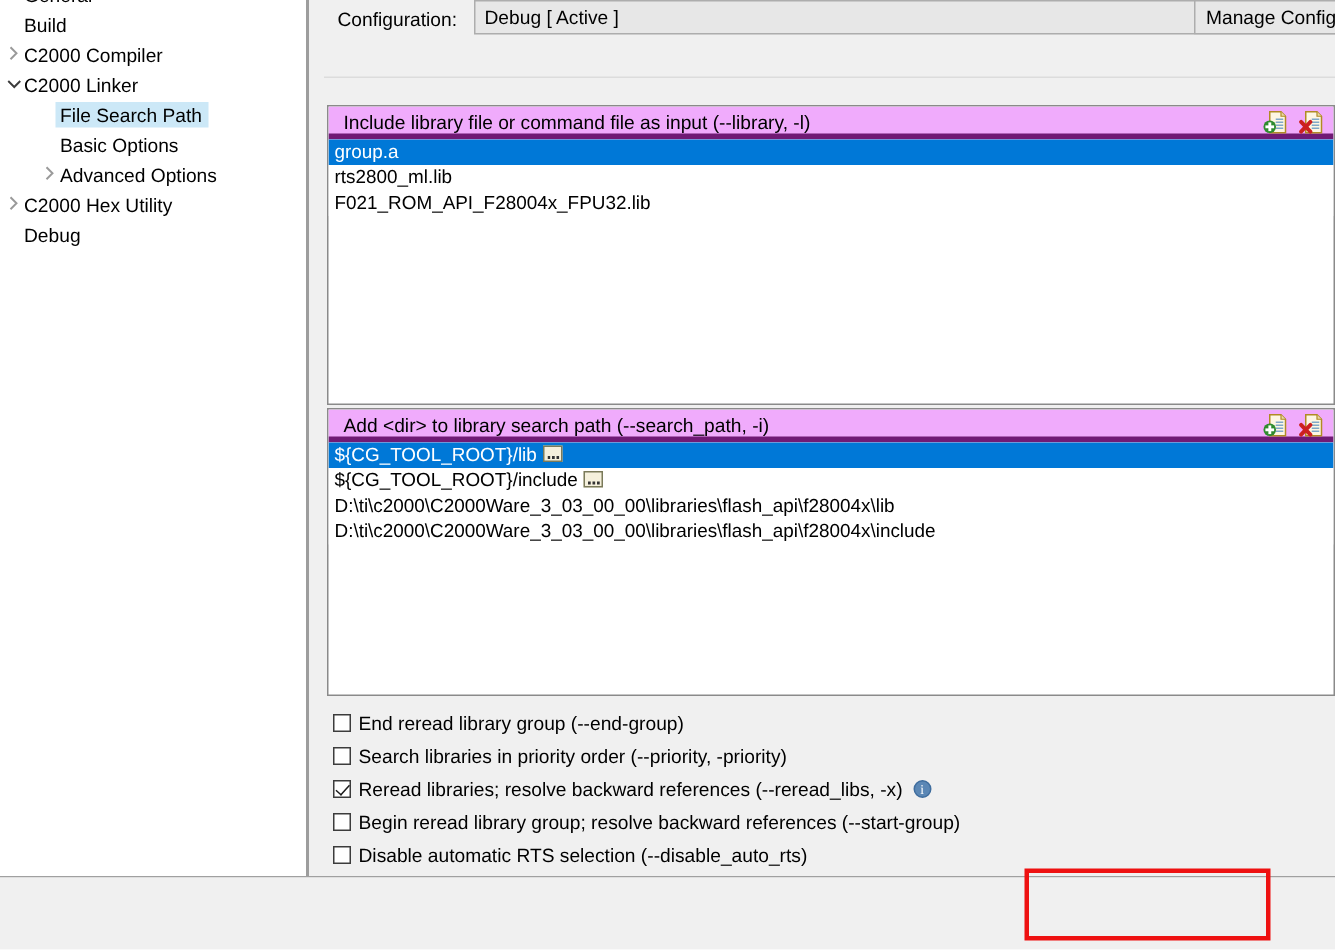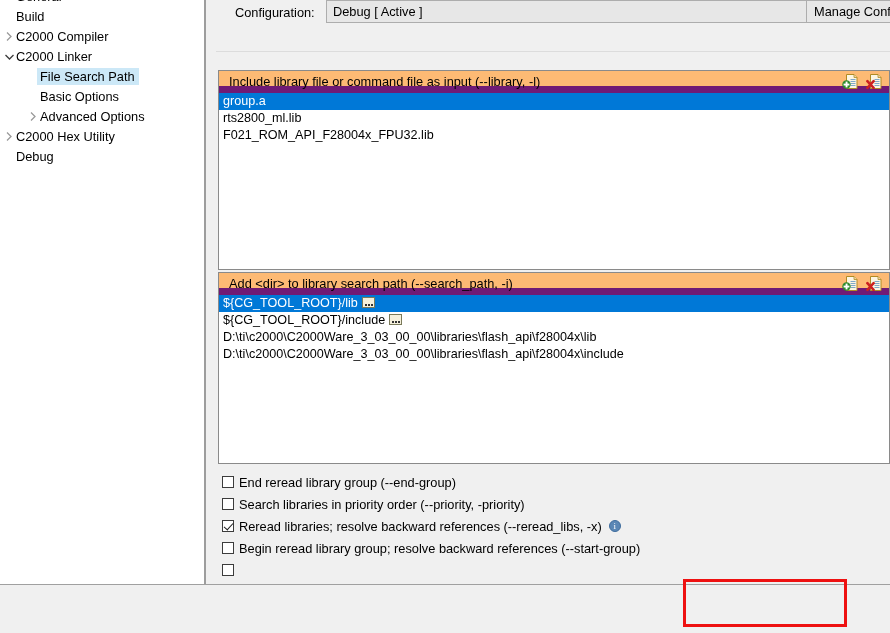--- a/index.html
+++ b/index.html
@@ -77,21 +77,21 @@
     position: absolute;
     left: 216px; top: 0;
     right: 0;
     height: 584px;
     background: #f0f0f0;
   }
 
   
   #config-row {
     position: absolute;
-    left: 10px; top: 0;
+    left: 0; top: 0;
     right: 0; height: 28px;
   }
   #config-label {
     position: absolute;
     left: 9px; top: 5px;
     font-size: 12.8px;
   }
   #config-combo {
     position: absolute;
     left: 100px; top: 0px;
@@ -136,22 +136,22 @@
   .listbox {
     position: absolute;
     background: #ffffff;
     border: 1px solid #8a8a8a;
     box-sizing: border-box;
     overflow: hidden;
   }
   .lb-header {
     position: relative;
     height: 22px;
-    background: #fdba74;
-    border-bottom: 7px solid #701a75;
+    background: #f0abfc;
+    border-bottom: 4px solid #701a75;
     box-sizing: border-box;
   }
   .lb-header-title {
     position: absolute;
     left: 10px; top: 3px;
     font-size: 12.8px;
     white-space: nowrap;
   }
   .lb-tools {
     position: absolute;
@@ -395,21 +395,21 @@
           <div class="lb-item"><span>D:\ti\c2000\C2000Ware_3_03_00_00\libraries\flash_api\f28004x\lib</span></div>
           <div class="lb-item"><span>D:\ti\c2000\C2000Ware_3_03_00_00\libraries\flash_api\f28004x\include</span></div>
         </div>
     </div>
 
     <div id="options">
         <div class="cb-row" style="top: 472px;"><span class="cb-box"></span><span class="cb-text">End reread library group (--end-group)</span></div>
         <div class="cb-row" style="top: 494px;"><span class="cb-box"></span><span class="cb-text">Search libraries in priority order (--priority, -priority)</span></div>
         <div class="cb-row" style="top: 516px;"><span class="cb-box checked"></span><span class="cb-text">Reread libraries; resolve backward references (--reread_libs, -x)</span><span class="info-icon">i</span></div>
         <div class="cb-row" style="top: 538px;"><span class="cb-box"></span><span class="cb-text">Begin reread library group; resolve backward references (--start-group)</span></div>
-        <div class="cb-row" style="top: 560px;"><span class="cb-box"></span></div>
+        <div class="cb-row" style="top: 560px;"><span class="cb-box"></span><span class="cb-text">Disable automatic RTS selection (--disable_auto_rts)</span></div>
       </div>
 
   </div>
 
   <div id="bottom-sep"></div>
   <div id="bottom-bar">
     
     
     
     

